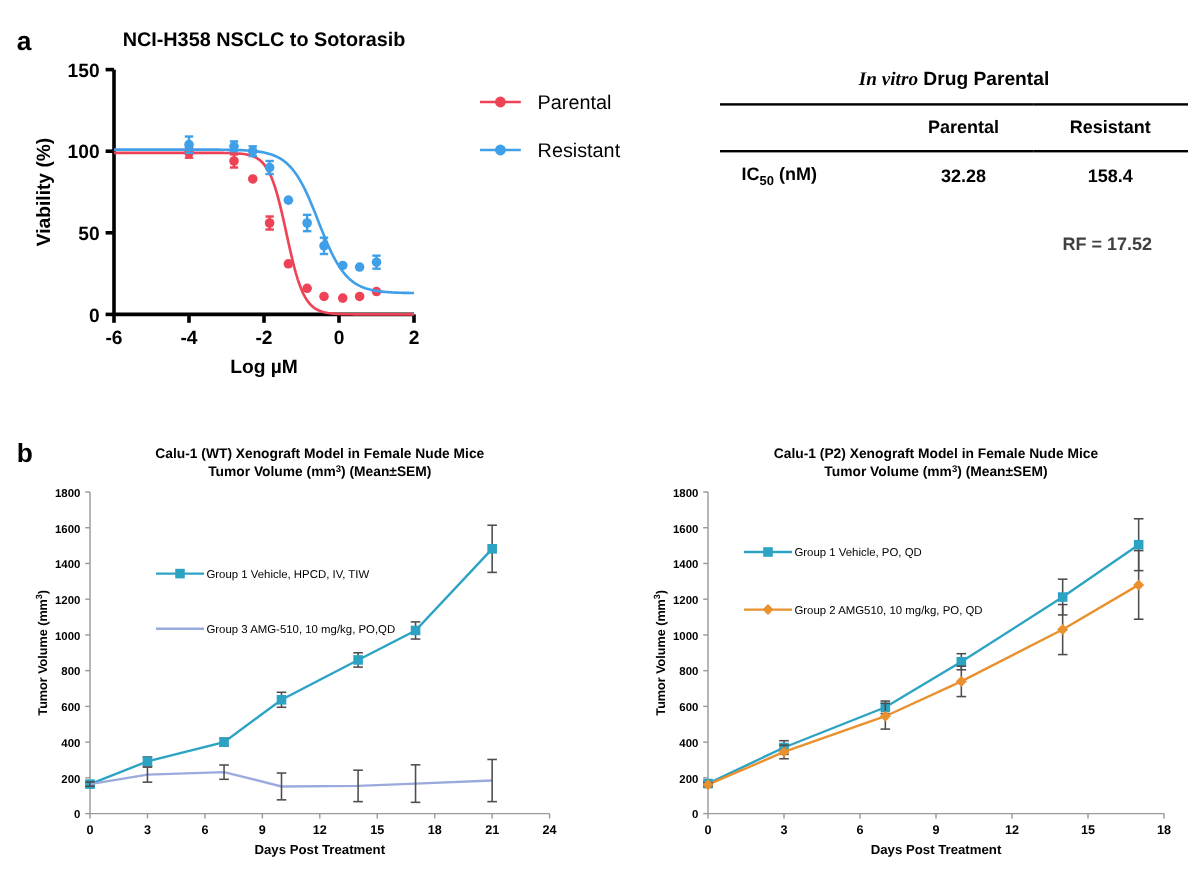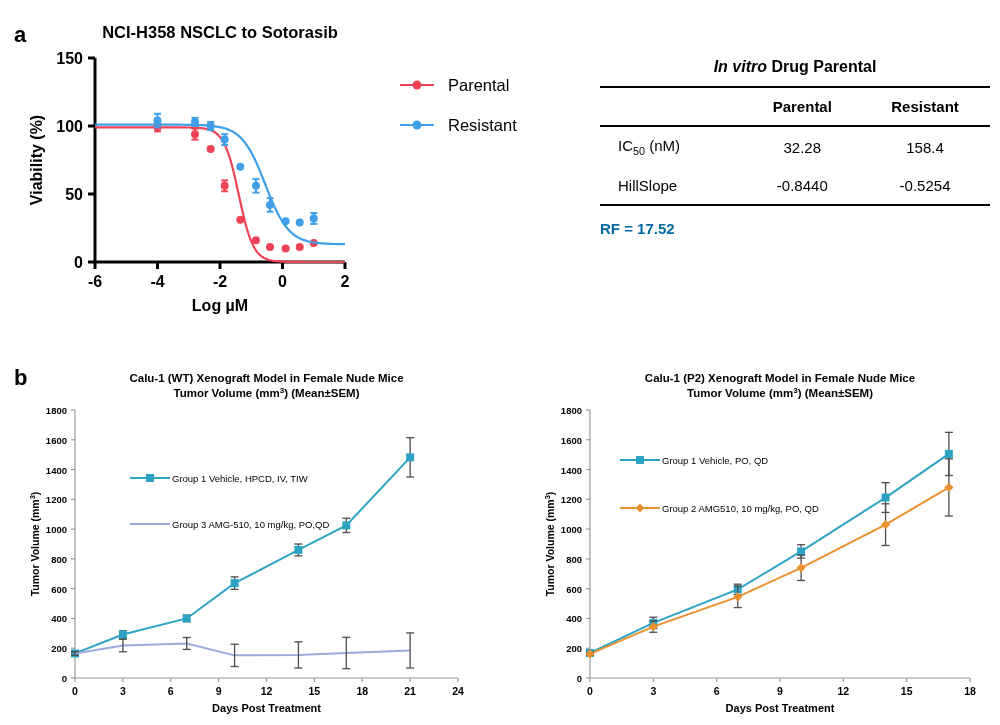--- a/index.html
+++ b/index.html
@@ -3,28 +3,28 @@
 <meta charset="utf-8">
 <style>
   html,body{margin:0;padding:0;background:#ffffff;}
   body{width:1000px;height:725px;position:relative;font-family:"Liberation Sans",sans-serif;color:#000;overflow:hidden;}
   .panel-letter{position:absolute;font-weight:bold;font-size:22px;font-family:"Liberation Sans",sans-serif;}
   svg{display:block;}
   text{font-family:"Liberation Sans",sans-serif;}
   
   .tbl-wrap{position:absolute;left:600px;top:58px;width:390px;}
   .tbl-title{text-align:center;font-size:16px;font-weight:bold;margin-bottom:10px;}
-  .tbl-title i{font-style:italic;}
+  .tbl-title i{font-style:italic;font-family:Liberation Serif, serif;}
   table.ivds{border-collapse:collapse;width:100%;font-size:15px;}
-  table.ivds td,table.ivds th{padding:10px 4px;text-align:center;font-weight:normal;}
+  table.ivds td,table.ivds th{padding:10px 4px;text-align:center;font-weight:bold;}
   table.ivds th{font-weight:bold;font-size:15px;}
   table.ivds td.rowhdr{text-align:left;padding-left:18px;}
   .rule-top td,.rule-top th{border-top:2.5px solid #000;}
   .rule-bot td,.rule-bot th{border-bottom:2.5px solid #000;}
-  .rf{margin-top:14px;color:#0369a1;font-weight:bold;font-size:15px;padding-right:30px;}
+  .rf{margin-top:28px;text-align:right;color:#404040;font-weight:bold;font-size:15px;padding-right:30px;}
   sub{font-size:.72em;}
 </style>
 </head>
 <body>
 
 <div class="panel-letter" style="left:14px;top:22px;">a</div>
 
 <svg id="svg-dose" width="580" height="320" viewBox="0 0 580 320" style="position:absolute;left:0px;top:0px;">
     <text x="220" y="38" text-anchor="middle" font-size="16.5" font-weight="bold">NCI-H358 NSCLC to Sotorasib</text>
     <line x1="95" y1="58" x2="95" y2="262" stroke="#000" stroke-width="3"></line>
@@ -121,25 +121,20 @@
     <tbody>
         <tr class="rule-top rule-bot">
       <th></th>
       <th>Parental</th>
       <th>Resistant</th>
     </tr>
     <tr>
       <td class="rowhdr"><span>IC</span><sub>50</sub><span> (nM)</span></td>
       <td>32.28</td>
       <td>158.4</td>
-    </tr>
-    <tr class="rule-bot">
-      <td class="rowhdr">HillSlope</td>
-      <td>-0.8440</td>
-      <td>-0.5254</td>
     </tr>
   </tbody>
     </table>
   <div class="rf">RF = 17.52</div>
 </div>
 
 <div class="panel-letter" style="left:14px;top:365px;">b</div>
 
 <svg id="svg-wt" width="500" height="365" viewBox="0 0 500 365" style="position:absolute;left:0px;top:360px;">
     <text x="266.5" y="22" text-anchor="middle" font-size="11.5" font-weight="bold">Calu-1 (WT) Xenograft Model in Female Nude Mice</text>

